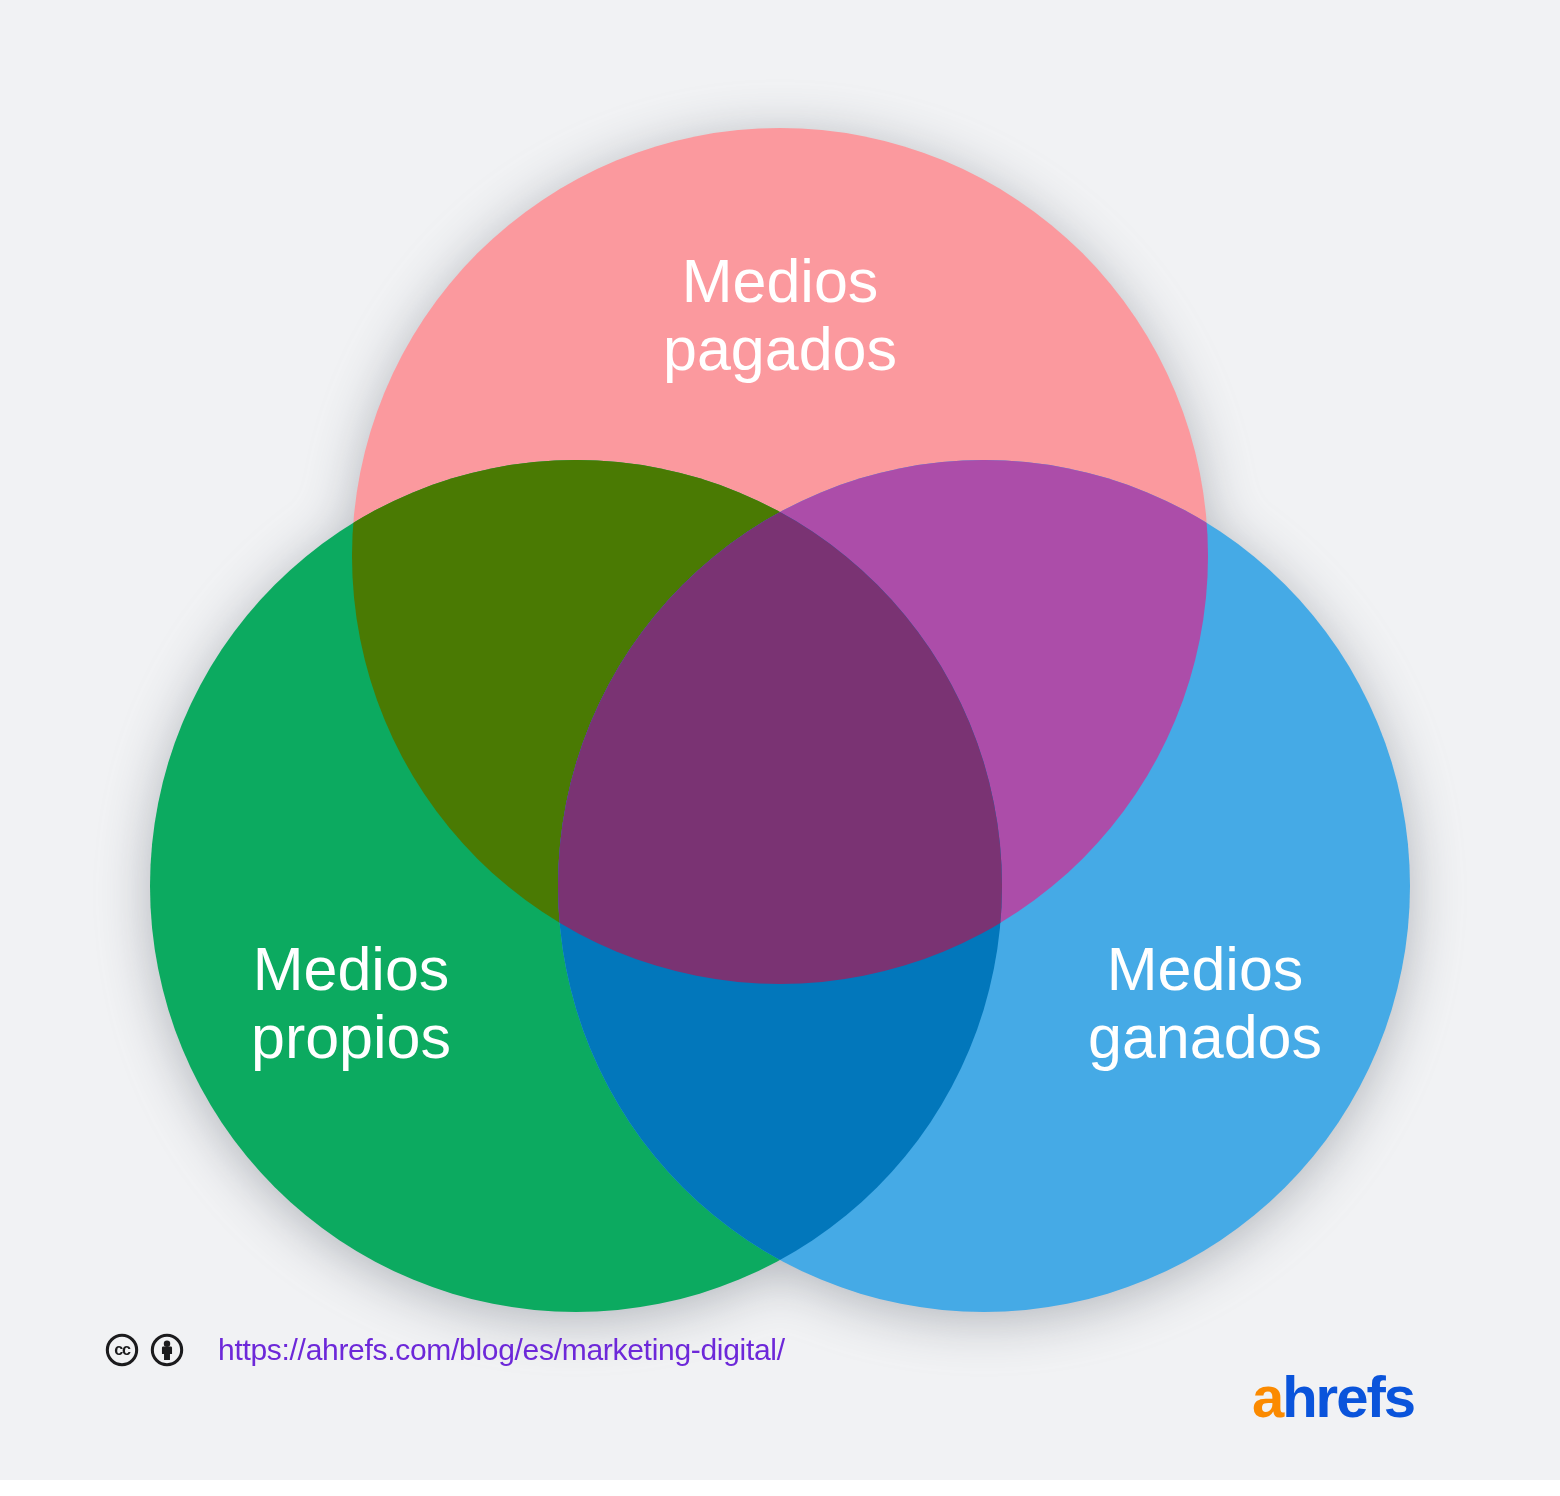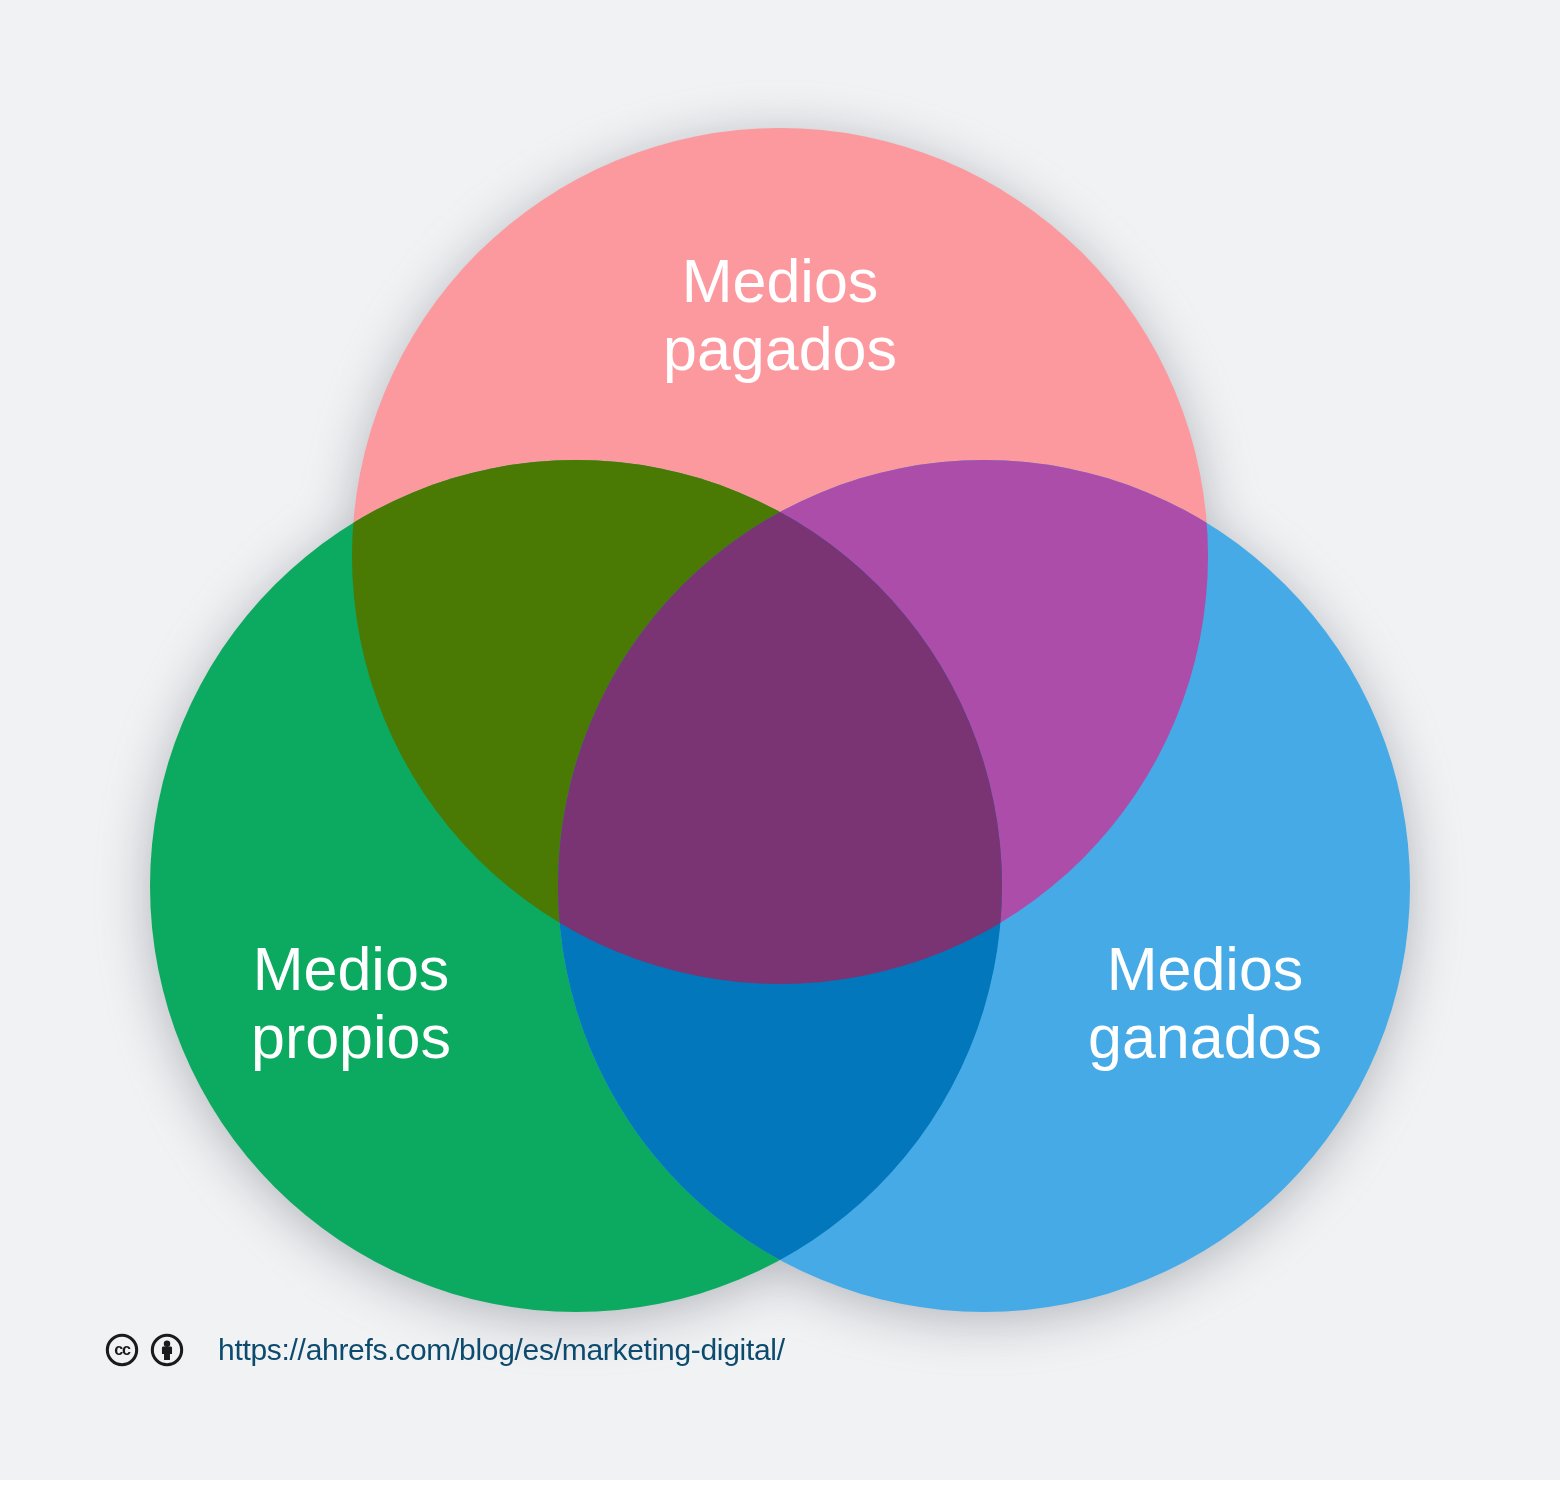--- a/index.html
+++ b/index.html
@@ -99,17 +99,20 @@
         <text x="0" y="6" text-anchor="middle" font-family="Liberation Sans, sans-serif" font-size="18" font-weight="bold" letter-spacing="-1.5" fill="#1b1b1d">cc</text>
       </svg>
     </span>
     <span class="icon">
       <svg width="36" height="36" viewBox="-20 -20 40 40">
         <circle r="16.3" fill="none" stroke="#1b1b1d" stroke-width="3.4"></circle>
         <circle cy="-7" r="3.6" fill="#1b1b1d"></circle>
         <path d="M -5.6 -2.4 Q -5.6 -3.9 -4.2 -3.9 H 4.2 Q 5.6 -3.9 5.6 -2.4 V 4.4 H 3.3 V 11 H -3.3 V 4.4 H -5.6 Z" fill="#1b1b1d"></path>
       </svg>
     </span>
-    <span class="source-url" style="color: #0c4a6e;">https://ahrefs.com/blog/es/marketing-digital/</span>
+    <span class="source-url" style="color: #6d28d9;">https://ahrefs.com/blog/es/marketing-digital/</span>
   </div>
 
+  <div class="ahrefs-logo">
+    <span style="color: rgb(251, 138, 0);">a</span><span style="color: rgb(10, 84, 219);">hrefs</span>
+  </div>
 
 </div>
 
 </body></html>

